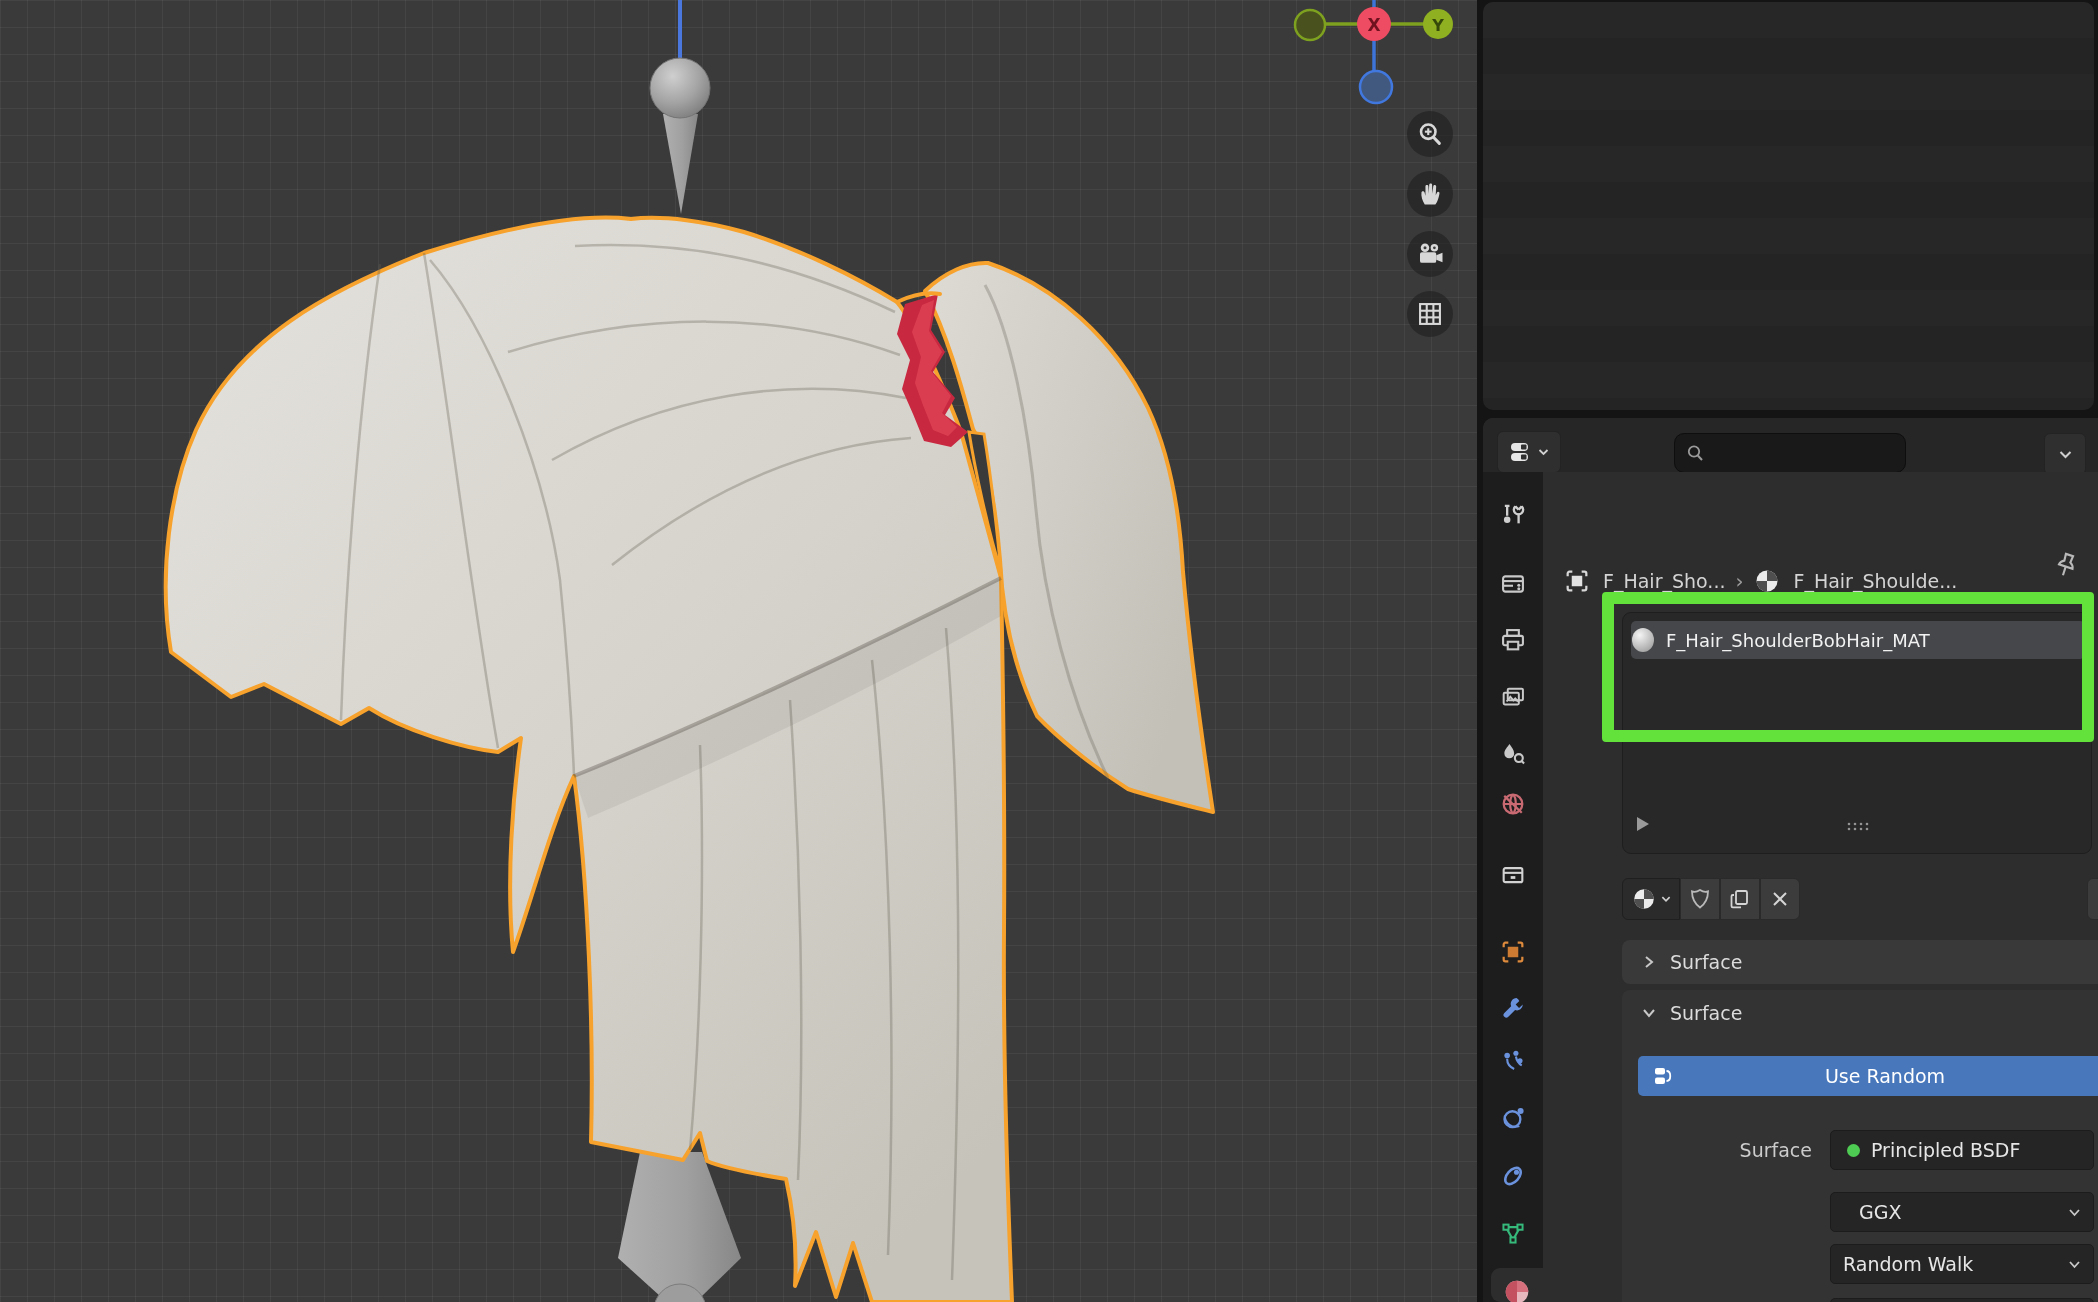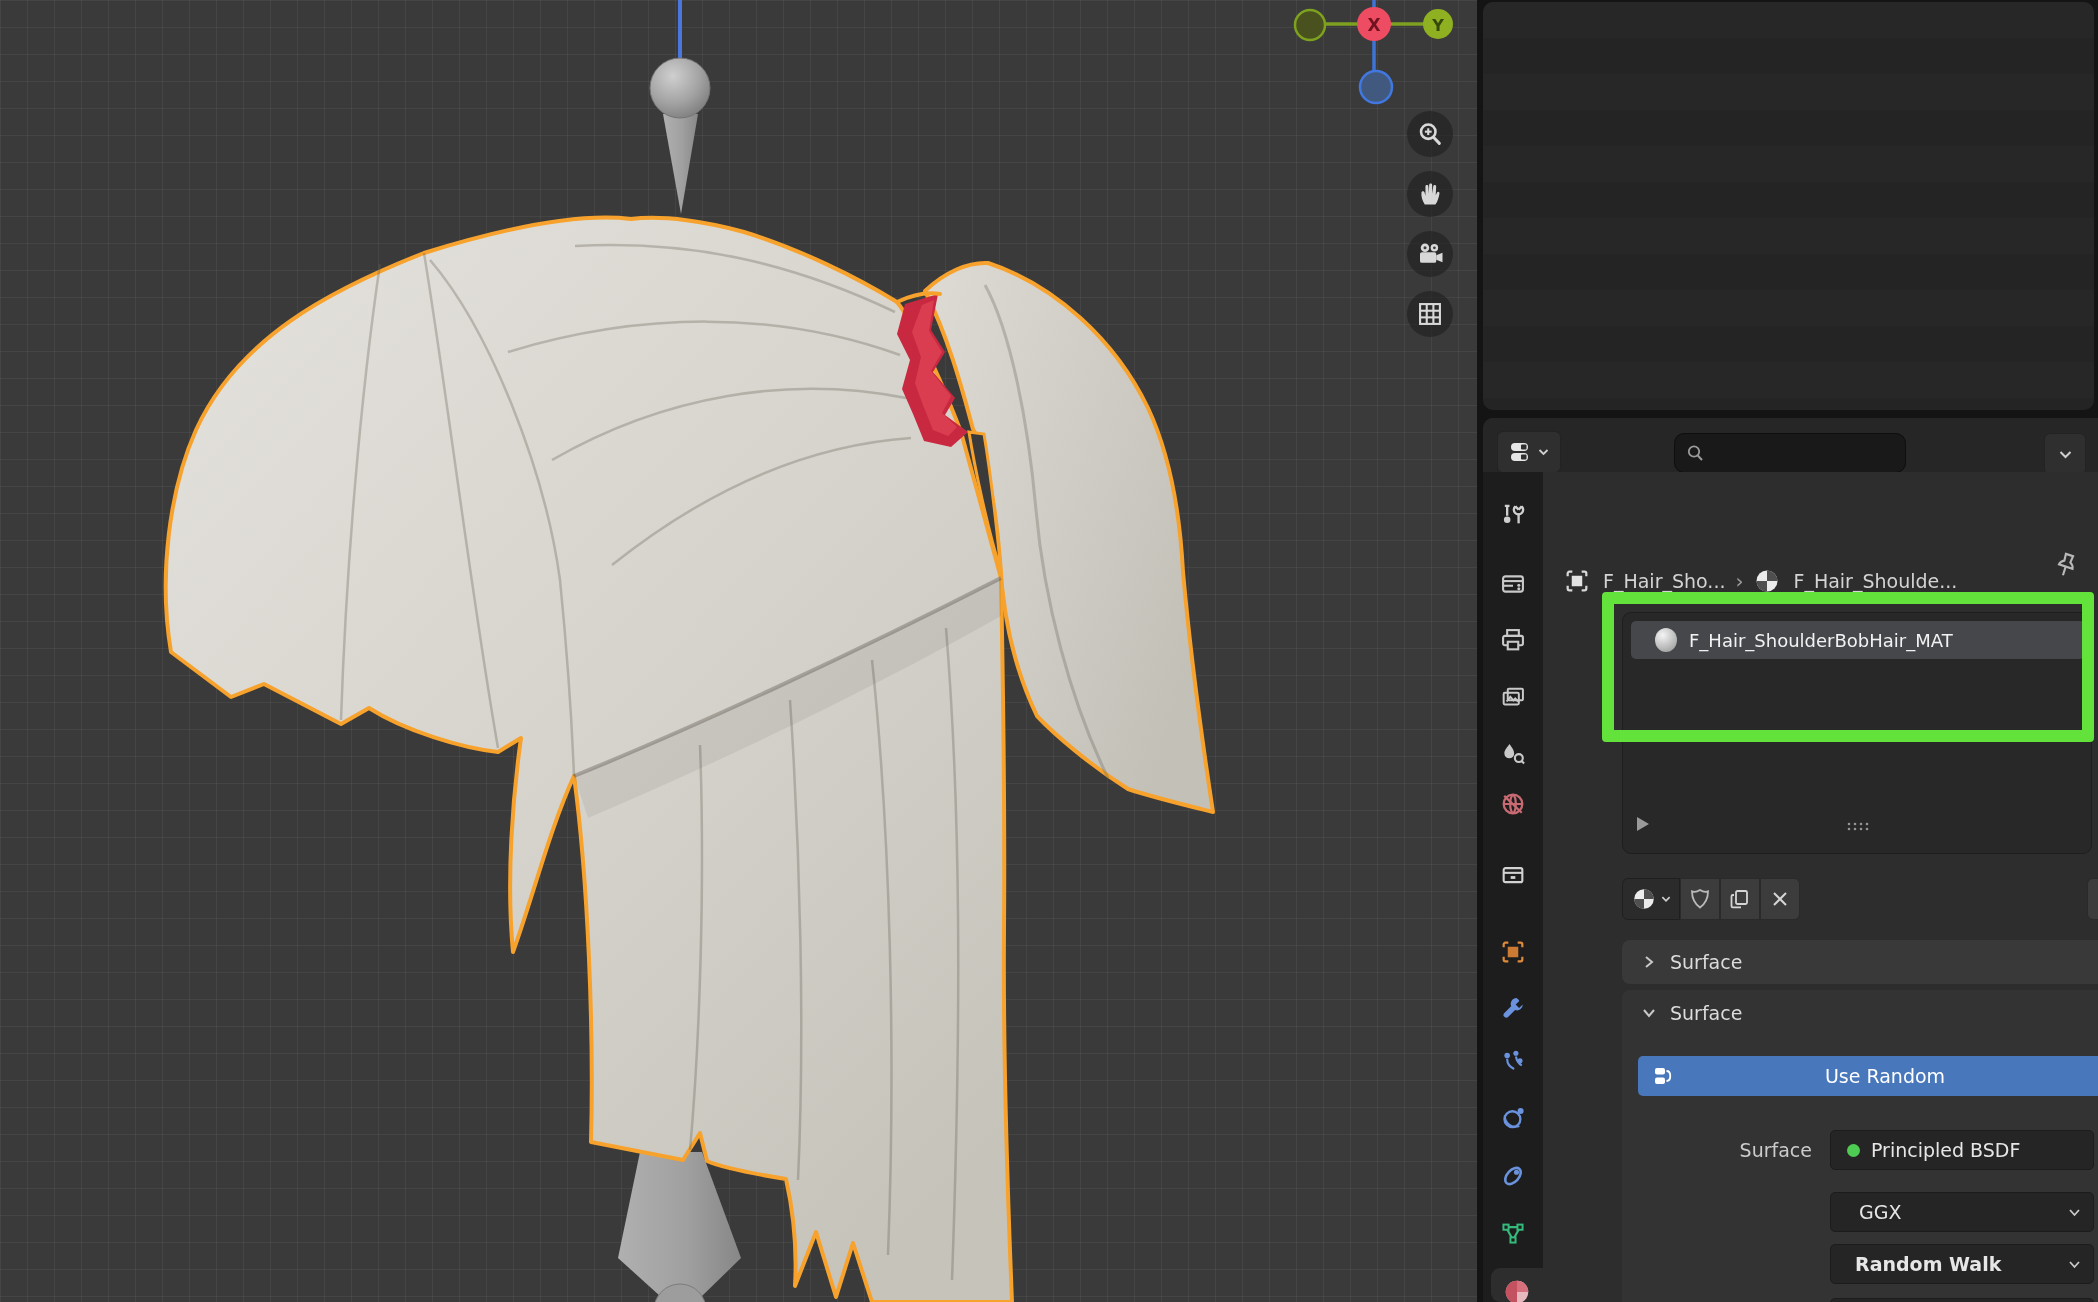--- a/index.html
+++ b/index.html
@@ -36,21 +36,21 @@
 
   .crumb{position:absolute;top:95px;display:flex;align-items:center;font-size:19px;color:#d4d4d4;}
   .crumb-sep{color:#9b9b9b;font-size:20px;margin:0 10px;}
 
   .greenbox{position:absolute;left:59px;top:120px;width:492px;height:150px;
     border:12px solid #63e23b;box-sizing:border-box;border-radius:4px;z-index:5;pointer-events:none;}
 
   .slotlist{position:absolute;left:79px;top:140px;width:470px;height:242px;background:#282828;
     border:1px solid #1e1e1e;border-radius:9px;box-sizing:border-box;}
   .slotrow{position:absolute;left:8px;width:454px;height:38px;border-radius:5px;
-    display:flex;align-items:center;gap:12px;padding-left:24px;box-sizing:border-box;font-size:18px;}
+    display:flex;align-items:center;gap:12px;padding-left:1px;box-sizing:border-box;font-size:18px;}
   .slotrow.sel{background:#45474b;color:#f2f2f2;}
   .slotrow.unsel{color:#d8d8d8;}
   .sphere{width:22px;height:24px;border-radius:50%;}
   .sphere.gray{background:radial-gradient(circle at 35% 30%,#f4f4f4,#b9b9b9 60%,#8f8f8f);}
   .sphere.red{background:radial-gradient(circle at 35% 30%,#f07680,#cb2438 60%,#8e1423);}
   .listfoot-tri{position:absolute;width:0;height:0;border-left:12px solid #9a9a9a;
     border-top:7px solid transparent;border-bottom:7px solid transparent;}
 
   .datablock{position:absolute;top:406px;left:79px;height:42px;display:flex;}
   .db-seg{display:flex;align-items:center;justify-content:center;box-sizing:border-box;}
@@ -481,21 +481,21 @@
               <span style="margin-left:28px;">GGX</span>
               <svg class="ddchev" width="13" height="9" viewBox="0 0 13 9">
                 <polyline points="2,2 6.5,7 11,2" fill="none" stroke="#c9c9c9" stroke-width="1.8"></polyline>
               </svg>
             </div>
 
           </div>
 
           <div class="frow" style="top:254px;">
             <div class="fbtn">
-              <span style="margin-left:24px;font-weight:bold;">Random Walk</span>
+              <span style="margin-left:12px;">Random Walk</span>
               <svg class="ddchev" width="13" height="9" viewBox="0 0 13 9">
                 <polyline points="2,2 6.5,7 11,2" fill="none" stroke="#c9c9c9" stroke-width="1.8"></polyline>
               </svg>
             </div>
 
           </div>
 
           <div class="frow" style="top:308px;">
 
             <div class="fbtn">

